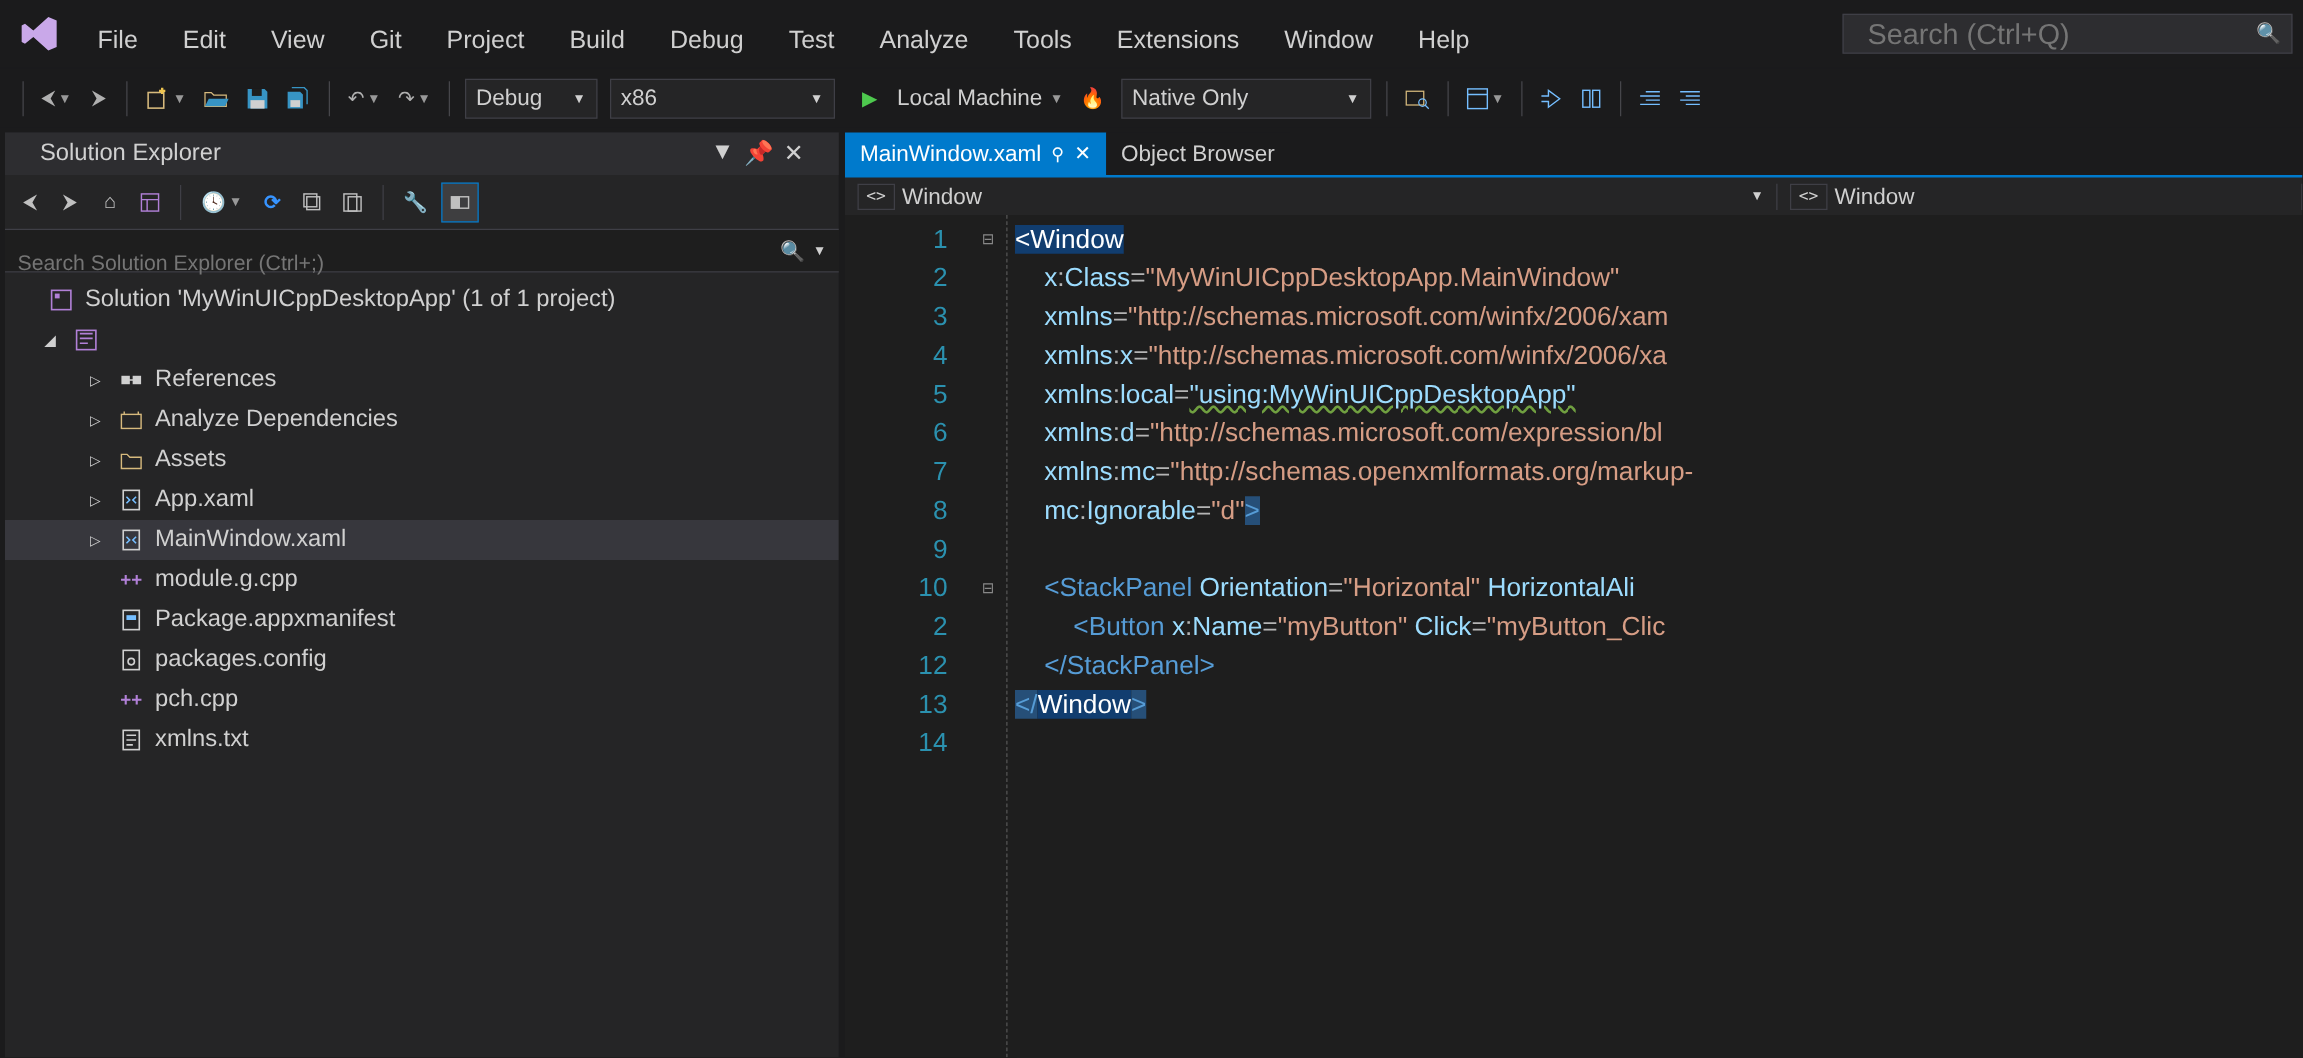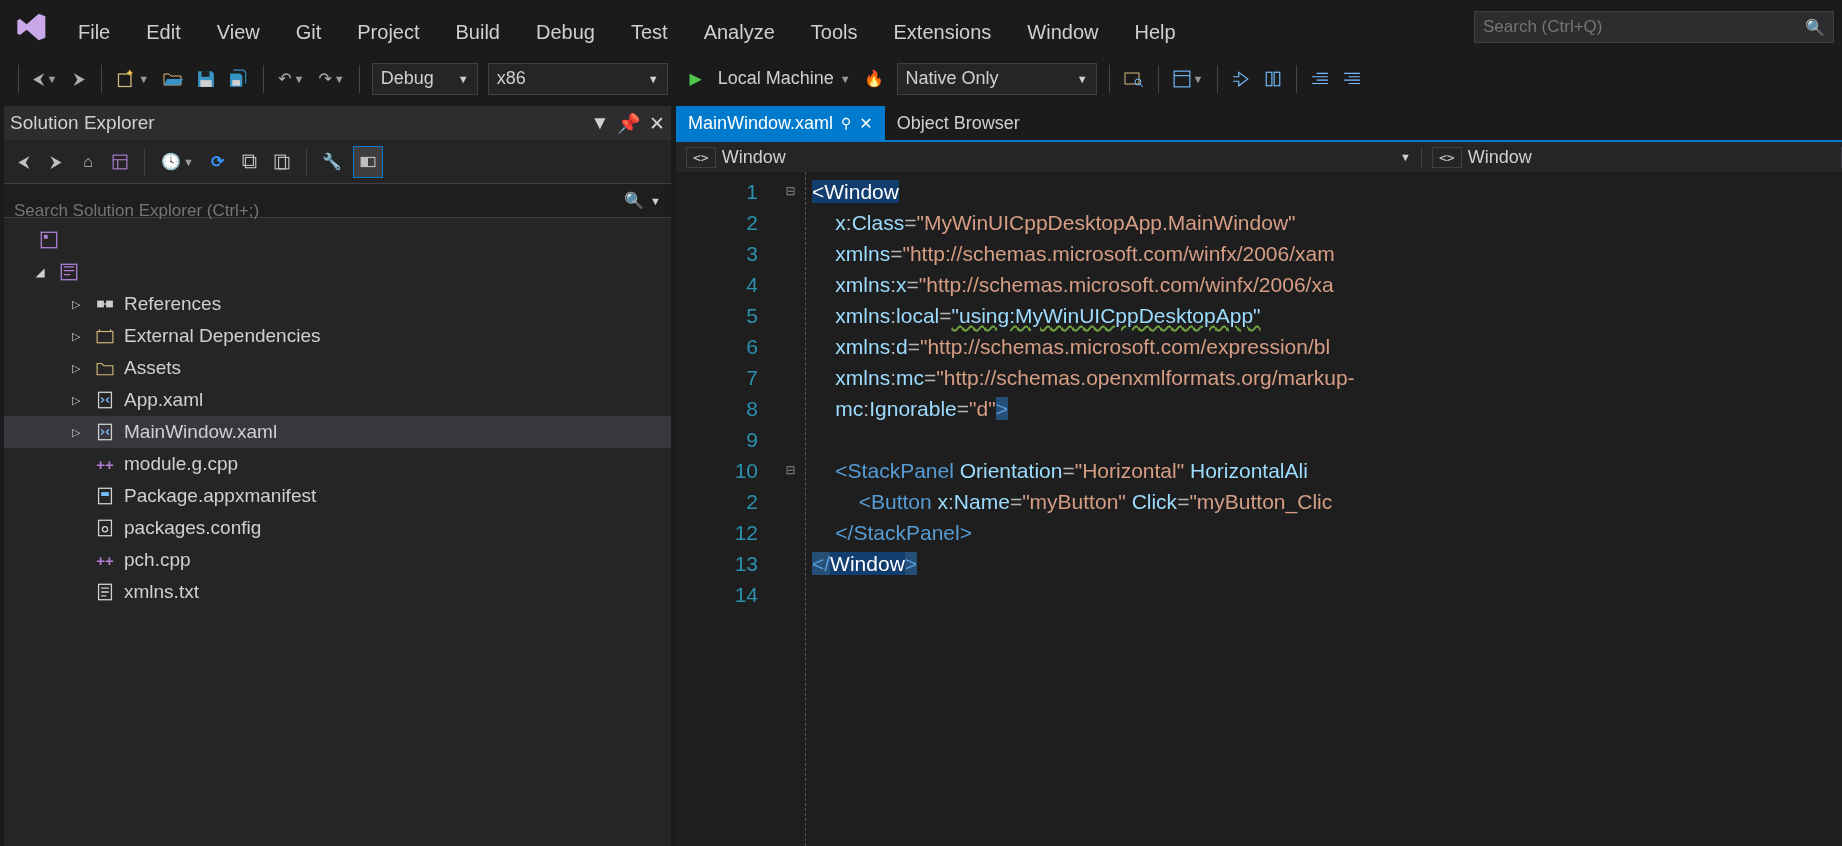--- a/index.html
+++ b/index.html
@@ -3,36 +3,36 @@
 <meta charset="utf-8">
 <style>
 * { margin: 0; padding: 0; box-sizing: border-box; font-family: "Segoe UI", Arial, sans-serif; }
 body { background: #1b1b1c; color: #d0d0d0; width: 1842px; height: 846px; overflow: hidden; }
 
 .menubar { height: 54px; display: flex; align-items: center; padding: 0 8px; background: #1b1b1c; }
 .vs-logo { width: 40px; height: 40px; margin: 0 8px 0 4px; display:flex;align-items:center;justify-content:center;}
 .vs-logo svg { width: 32px; height: 32px; }
 .menu-item { padding: 8px 18px; font-size: 20px; cursor: pointer; }
 .search-box { margin-left: auto; width: 360px; height: 32px; background: #2d2d30; border: 1px solid #3f3f46; display:flex; align-items:center; padding: 0 8px; }
-.search-box input { background: transparent; border: none; color: #fdba74; font-size: 17px; width: 100%; outline: none; }
+.search-box input { background: transparent; border: none; color: #fdba74; font-size: 23px; width: 100%; outline: none; margin-left: 11px; }
 .search-box .sicon { color: #fff; }
 
 .toolbar { height: 48px; display: flex; align-items: center; padding: 0 12px; background: #1b1b1c; border-top:1px solid #1b1b1c; gap:2px;}
 .tb-sep { width: 1px; height: 28px; background: #46464a; margin: 0 6px; }
 .tb-btn { padding: 4px 6px; display:flex;align-items:center;justify-content:center; min-width:28px; height:32px; color:#b0b0b0;}
 .tb-drop { font-size:11px; margin-left:2px; color:#999;}
 .combo { background:#252526; border:1px solid #3f3f46; height:32px; display:flex;align-items:center; padding:0 8px; font-size:18px; color:#d0d0d0; margin:0 4px;}
 .combo .arrow{margin-left:24px; font-size:11px;}
 .combo.wide{min-width:200px;}
 .play-btn{color:#4ec94e; font-size:16px; margin-left:8px;}
 
 .main-area { display: flex; height: calc(100% - 102px); }
 
 .panel { width: 668px; background: #252526; display: flex; flex-direction: column; border-right:1px solid #1b1b1c; margin:4px 4px 0 4px;}
-.panel-header { height: 34px; background: #2d2d30; display: flex; align-items: center; padding: 0 6px; font-size: 19px;}
+.panel-header { height: 34px; background: #2d2d30; display: flex; align-items: center; padding: 0 28px; font-size: 19px;}
 .panel-header-btns { margin-left: auto; display:flex; gap:8px; color:#d0d0d0;}
 .panel-toolbar { height: 44px; display:flex; align-items:center; padding:0 6px; gap:4px; border-bottom:1px solid #3f3f46;}
 .panel-toolbar .tb-btn{color:#c0c0c0;}
 .panel-toolbar .tb-sep{background:#3f3f46;}
 .panel-toolbar .boxed{border:1px solid #007acc; background:#3e3e40;}
 .panel-search { height:34px; background:#1e1e1e; border-bottom:1px solid #3f3f46; display:flex;align-items:center;padding:0 10px;}
 .panel-search input{background:transparent;border:none;color:#999;font-size:17px;width:100%;outline:none;margin-top:20px;}
 
 .tree { padding: 6px 0; overflow:auto; font-size:19px;}
 .tree-row { display:flex; align-items:center; height:32px; padding-left:12px; gap:8px; white-space:nowrap;}
@@ -244,20 +244,21 @@
     </div>
     <div class="tree">
       <div class="tree-row">
         <span class="tr-exp"></span>
         <span class="tr-icon">
             <svg width="18" height="18" viewBox="0 0 14 14">
               <rect x="1" y="1" width="12" height="12" fill="none" stroke="#b180d7"></rect>
               <rect x="3" y="3" width="3" height="3" fill="#b180d7"></rect>
             </svg>
           </span>
+        <span>Solution 'MyWinUICppDesktopApp' (1 of 1 project)</span>
       </div>
       <div class="tree-row bold" style="padding-left:32px;">
         <span class="tr-exp">◢</span>
         <span class="tr-icon">
             <svg width="18" height="18" viewBox="0 0 14 14">
               <rect x="1" y="1" width="12" height="12" fill="none" stroke="#b180d7"></rect>
               <path d="M3 3 L11 3 M3 6 L11 6 M3 9 L8 9" stroke="#b180d7"></path>
             </svg>
           </span>
       </div>
@@ -274,21 +275,21 @@
             <span>References</span>
           </div>
           <div class="tree-row" style="padding-left: 68px;">
             <span class="tr-exp">▷</span>
             <span class="tr-icon">
               <svg width="18" height="16" viewBox="0 0 16 14">
                 <rect x="1" y="3" width="14" height="10" fill="none" stroke="#d7ba7d"></rect>
                 <path d="M3 1 L3 3 M13 1 L13 3" stroke="#d7ba7d"></path>
               </svg>
             </span>
-            <span>External Dependencies</span>
+            <span>Analyze Dependencies</span>
           </div>
           <div class="tree-row" style="padding-left: 68px;">
             <span class="tr-exp">▷</span>
             <span class="tr-icon">
               <svg width="18" height="16" viewBox="0 0 16 14">
                 <path d="M1 3 L5 3 L7 5 L15 5 L15 13 L1 13 Z" fill="none" stroke="#d7ba7d"></path>
               </svg>
             </span>
             <span>Assets</span>
           </div>

